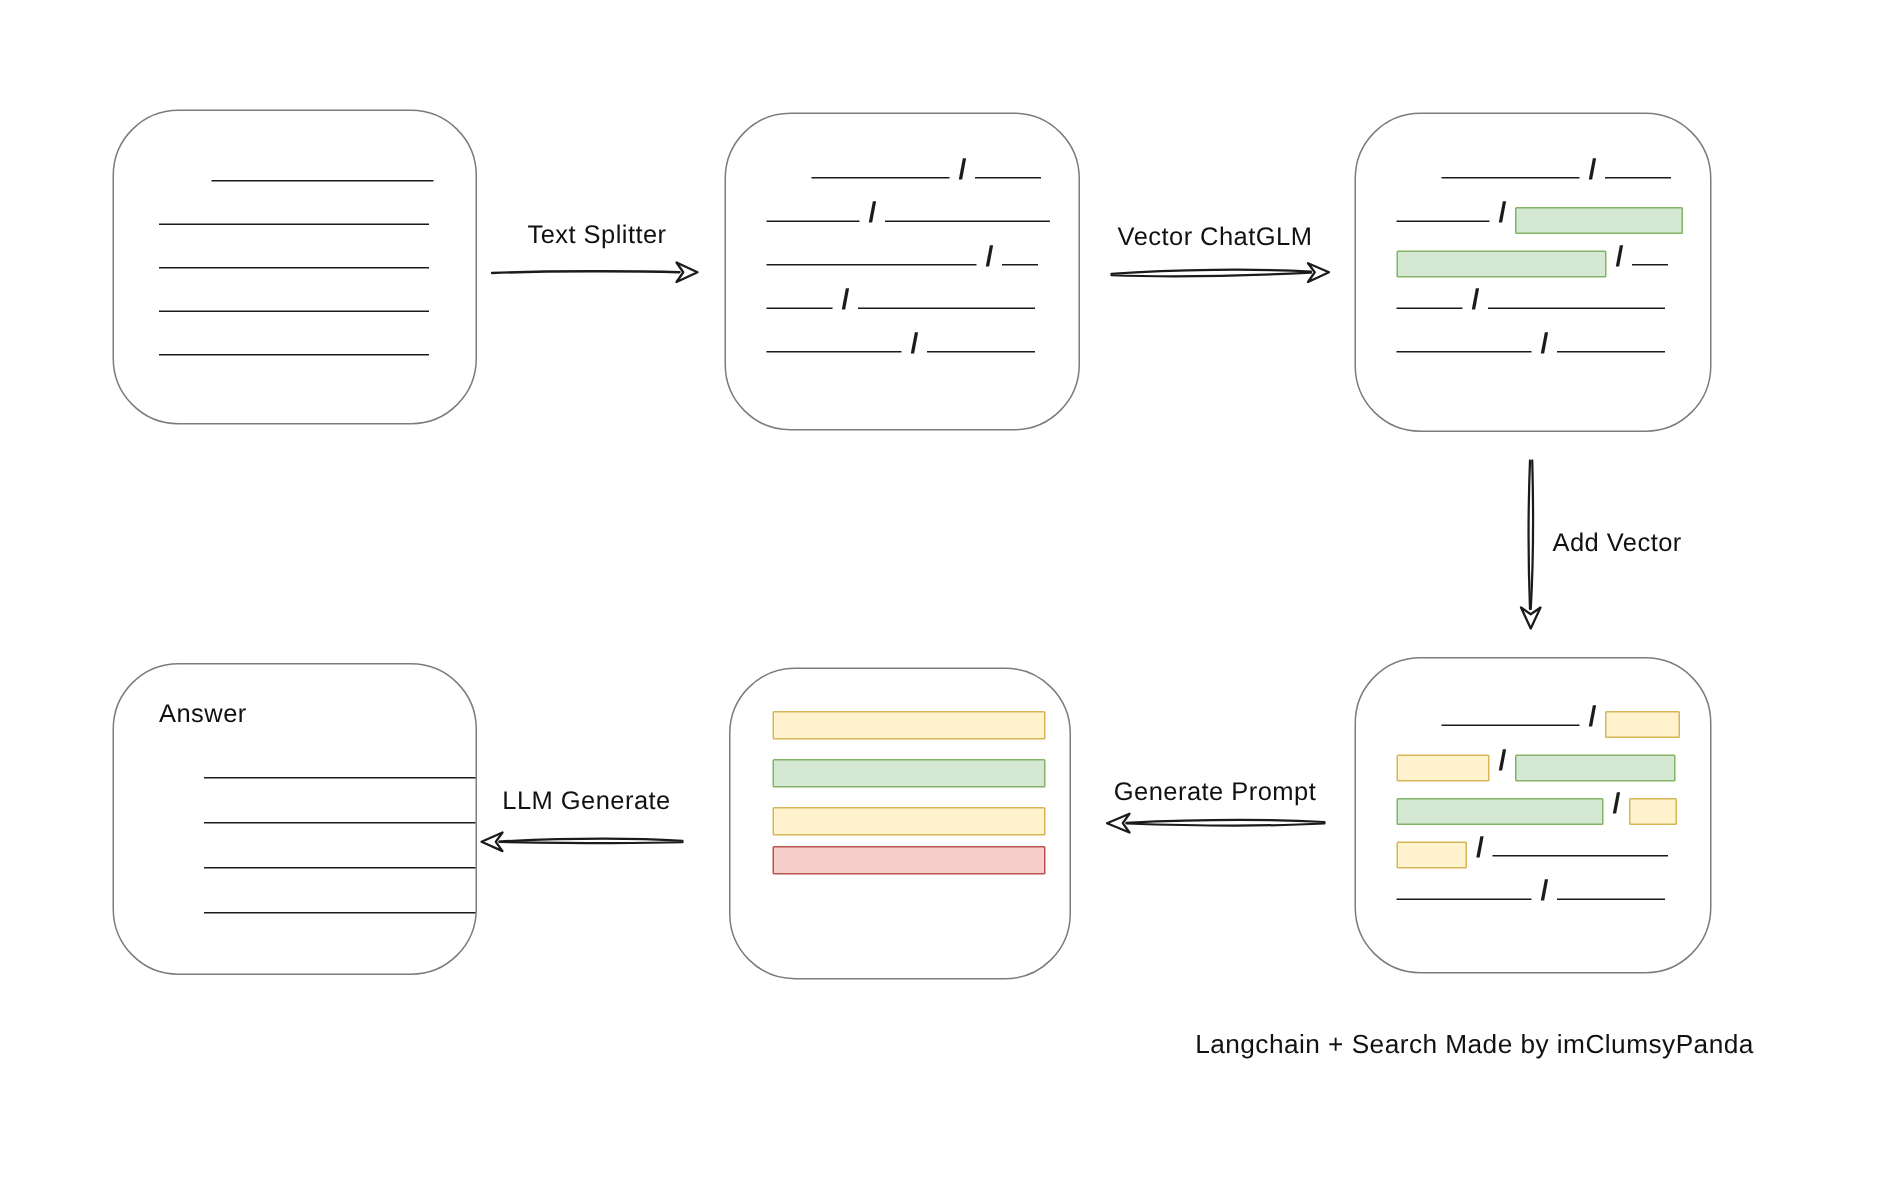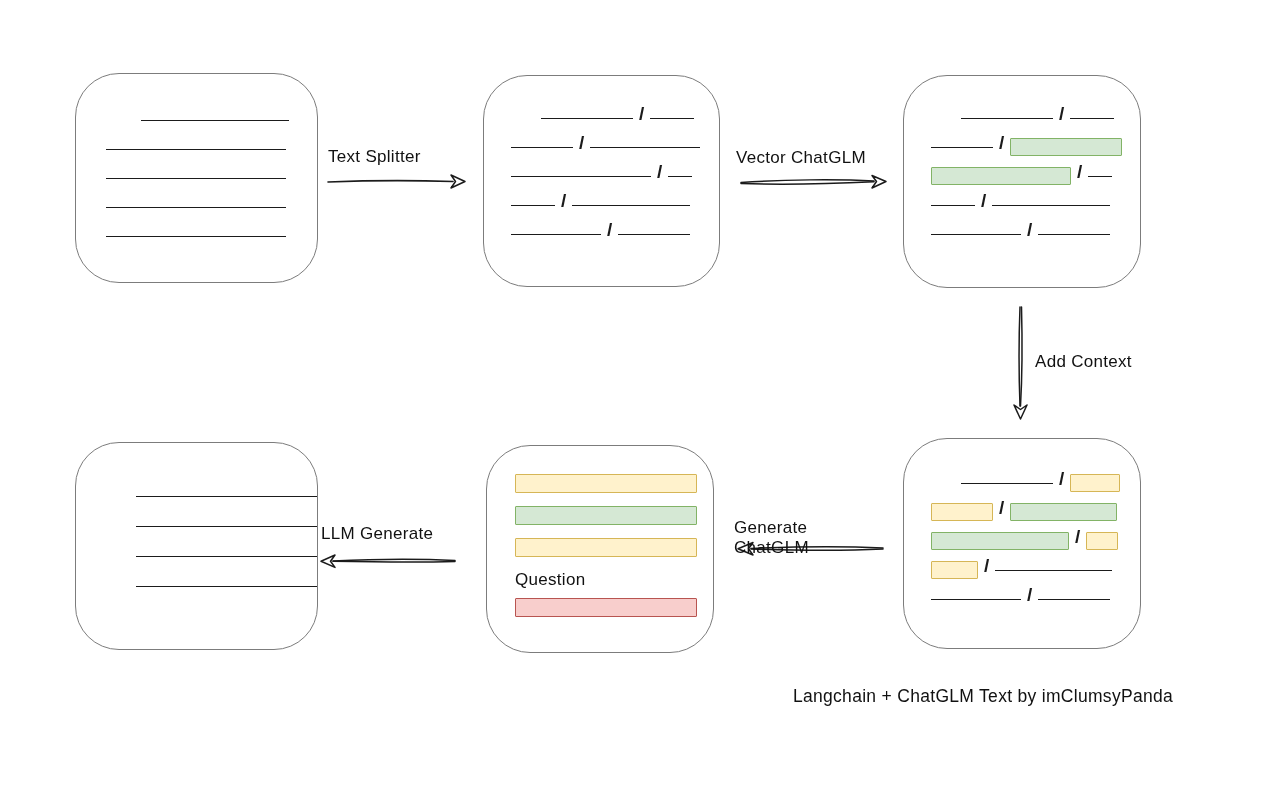--- a/index.html
+++ b/index.html
@@ -18,21 +18,21 @@
   .seg-bar{display:inline-block;height:16px;margin-bottom:-8px;border-radius:1px;box-sizing:content-box;}
   .bar-green{background:var(--green-fill,#d5e8d4);border:1.4px solid var(--green-stroke,#82b366);}
   .bar-yellow{background:var(--yellow-fill,#fff2cc);border:1.4px solid var(--yellow-stroke,#d6b656);}
   .bar-red{background:var(--red-fill,#f8cecc);border:1.4px solid var(--red-stroke,#b85450);}
   .node-label{font-size:17px;letter-spacing:.3px;line-height:22px;color:#111;}
   .box-inner{padding:22px 0 0 30px;}
   .prompt-inner{padding:20px 0 0 28px;}
   .bigbar{width:180px;height:17px;border-radius:1px;}
   .mt8{margin-top:8px;} .mt13{margin-top:13px;} .mt12{margin-top:12px;} .mt7{margin-top:7px;}
   .rows6{margin-top:2px;}
-  .arrow-label{position:absolute;font-size:17px;letter-spacing:.3px;text-align:left;color:#111;}
+  .arrow-label{position:absolute;font-size:17px;letter-spacing:.3px;text-align:center;color:#111;}
   .arrow{position:absolute;}
   .arrow svg{display:block;overflow:visible;}
   .caption{position:absolute;font-size:17.5px;letter-spacing:.3px;text-align:center;color:#111;}
 </style>
 </head>
 <body>
 
 <div class="canvas">
 
   <div class="node" style="left:75px;top:73px;width:243px;height:210px">
@@ -145,27 +145,27 @@
       </div>
   </div>
 
   <div class="node" style="left:486px;top:445px;width:228px;height:208px">
     <div class="prompt-inner">
       <div class="mt8">
           <div class="bigbar bar-yellow"></div>
           <div class="bigbar bar-green mt13"></div>
           <div class="bigbar bar-yellow mt13"></div>
         </div>
-      <div class="node-label mt12">Question</div>
       <div class="bigbar bar-red mt7"></div>
     </div>
   </div>
 
   <div class="node" style="left:75px;top:442px;width:243px;height:208px">
     <div class="box-inner">
+      <div class="node-label">Answer</div>
       <div class="rows6">
           <div class="drow drow30" style="padding-left: 30px;">
             <span class="seg-line" style="width: 182px;"></span>
           </div>
           <div class="drow drow30" style="padding-left: 30px;">
             <span class="seg-line" style="width: 182px;"></span>
           </div>
           <div class="drow drow30" style="padding-left: 30px;">
             <span class="seg-line" style="width: 182px;"></span>
           </div>
@@ -193,35 +193,35 @@
   </div>
   <div class="arrow-label" style="left:736px;top:148px;width:148px">Vector ChatGLM</div>
 
   <div class="arrow" style="left:1008px;top:305px">
     <svg width="26" height="118">
       <path d="M12,2 C10.5,40 11,75 12,101" fill="none" stroke="#1b1b1b" stroke-width="1.5" stroke-linecap="round"></path>
       <path d="M13.5,2 C14.5,40 14,75 12.5,101" fill="none" stroke="#1b1b1b" stroke-width="1.5" stroke-linecap="round"></path>
       <path d="M6,100 L12.5,114 L19,100 L12.5,104.5 Z" fill="#ffffff" stroke="#1b1b1b" stroke-width="1.5" stroke-linejoin="round"></path>
     </svg>
   </div>
-  <div class="arrow-label" style="left:1035px;top:352px;width:120px;text-align:left">Add Context</div>
+  <div class="arrow-label" style="left:1035px;top:352px;width:120px;text-align:left">Add Vector</div>
 
   <div class="arrow" style="left:734px;top:537px">
     <svg width="152" height="23">
       <path d="M149,11 C110,9 60,9.5 17,11.5" fill="none" stroke="#1b1b1b" stroke-width="1.5" stroke-linecap="round"></path>
       <path d="M149,12 C110,14 60,13.5 17,12" fill="none" stroke="#1b1b1b" stroke-width="1.5" stroke-linecap="round"></path>
       <path d="M19,5.5 L4,11.8 L19,18 L14.5,11.8 Z" fill="#ffffff" stroke="#1b1b1b" stroke-width="1.5" stroke-linejoin="round"></path>
     </svg>
   </div>
-  <div class="arrow-label" style="left:734px;top:518px;width:152px">Generate ChatGLM</div>
+  <div class="arrow-label" style="left:734px;top:518px;width:152px">Generate Prompt</div>
 
   <div class="arrow" style="left:318px;top:549px">
     <svg width="140" height="23">
       <path d="M137,11.5 C100,9.5 55,10 15,12" fill="none" stroke="#1b1b1b" stroke-width="1.5" stroke-linecap="round"></path>
       <path d="M137,12.5 C100,13.5 55,13 15,12.3" fill="none" stroke="#1b1b1b" stroke-width="1.5" stroke-linecap="round"></path>
       <path d="M17,6 L3,12.2 L17,18.4 L12.5,12.2 Z" fill="#ffffff" stroke="#1b1b1b" stroke-width="1.5" stroke-linejoin="round"></path>
     </svg>
   </div>
   <div class="arrow-label" style="left:321px;top:524px;width:140px">LLM Generate</div>
 
-  <div class="caption" style="left:763px;top:686px;width:440px">Langchain + ChatGLM Text by imClumsyPanda</div>
+  <div class="caption" style="left:763px;top:686px;width:440px">Langchain + Search Made by imClumsyPanda</div>
 
 </div>
 
 </body></html>

